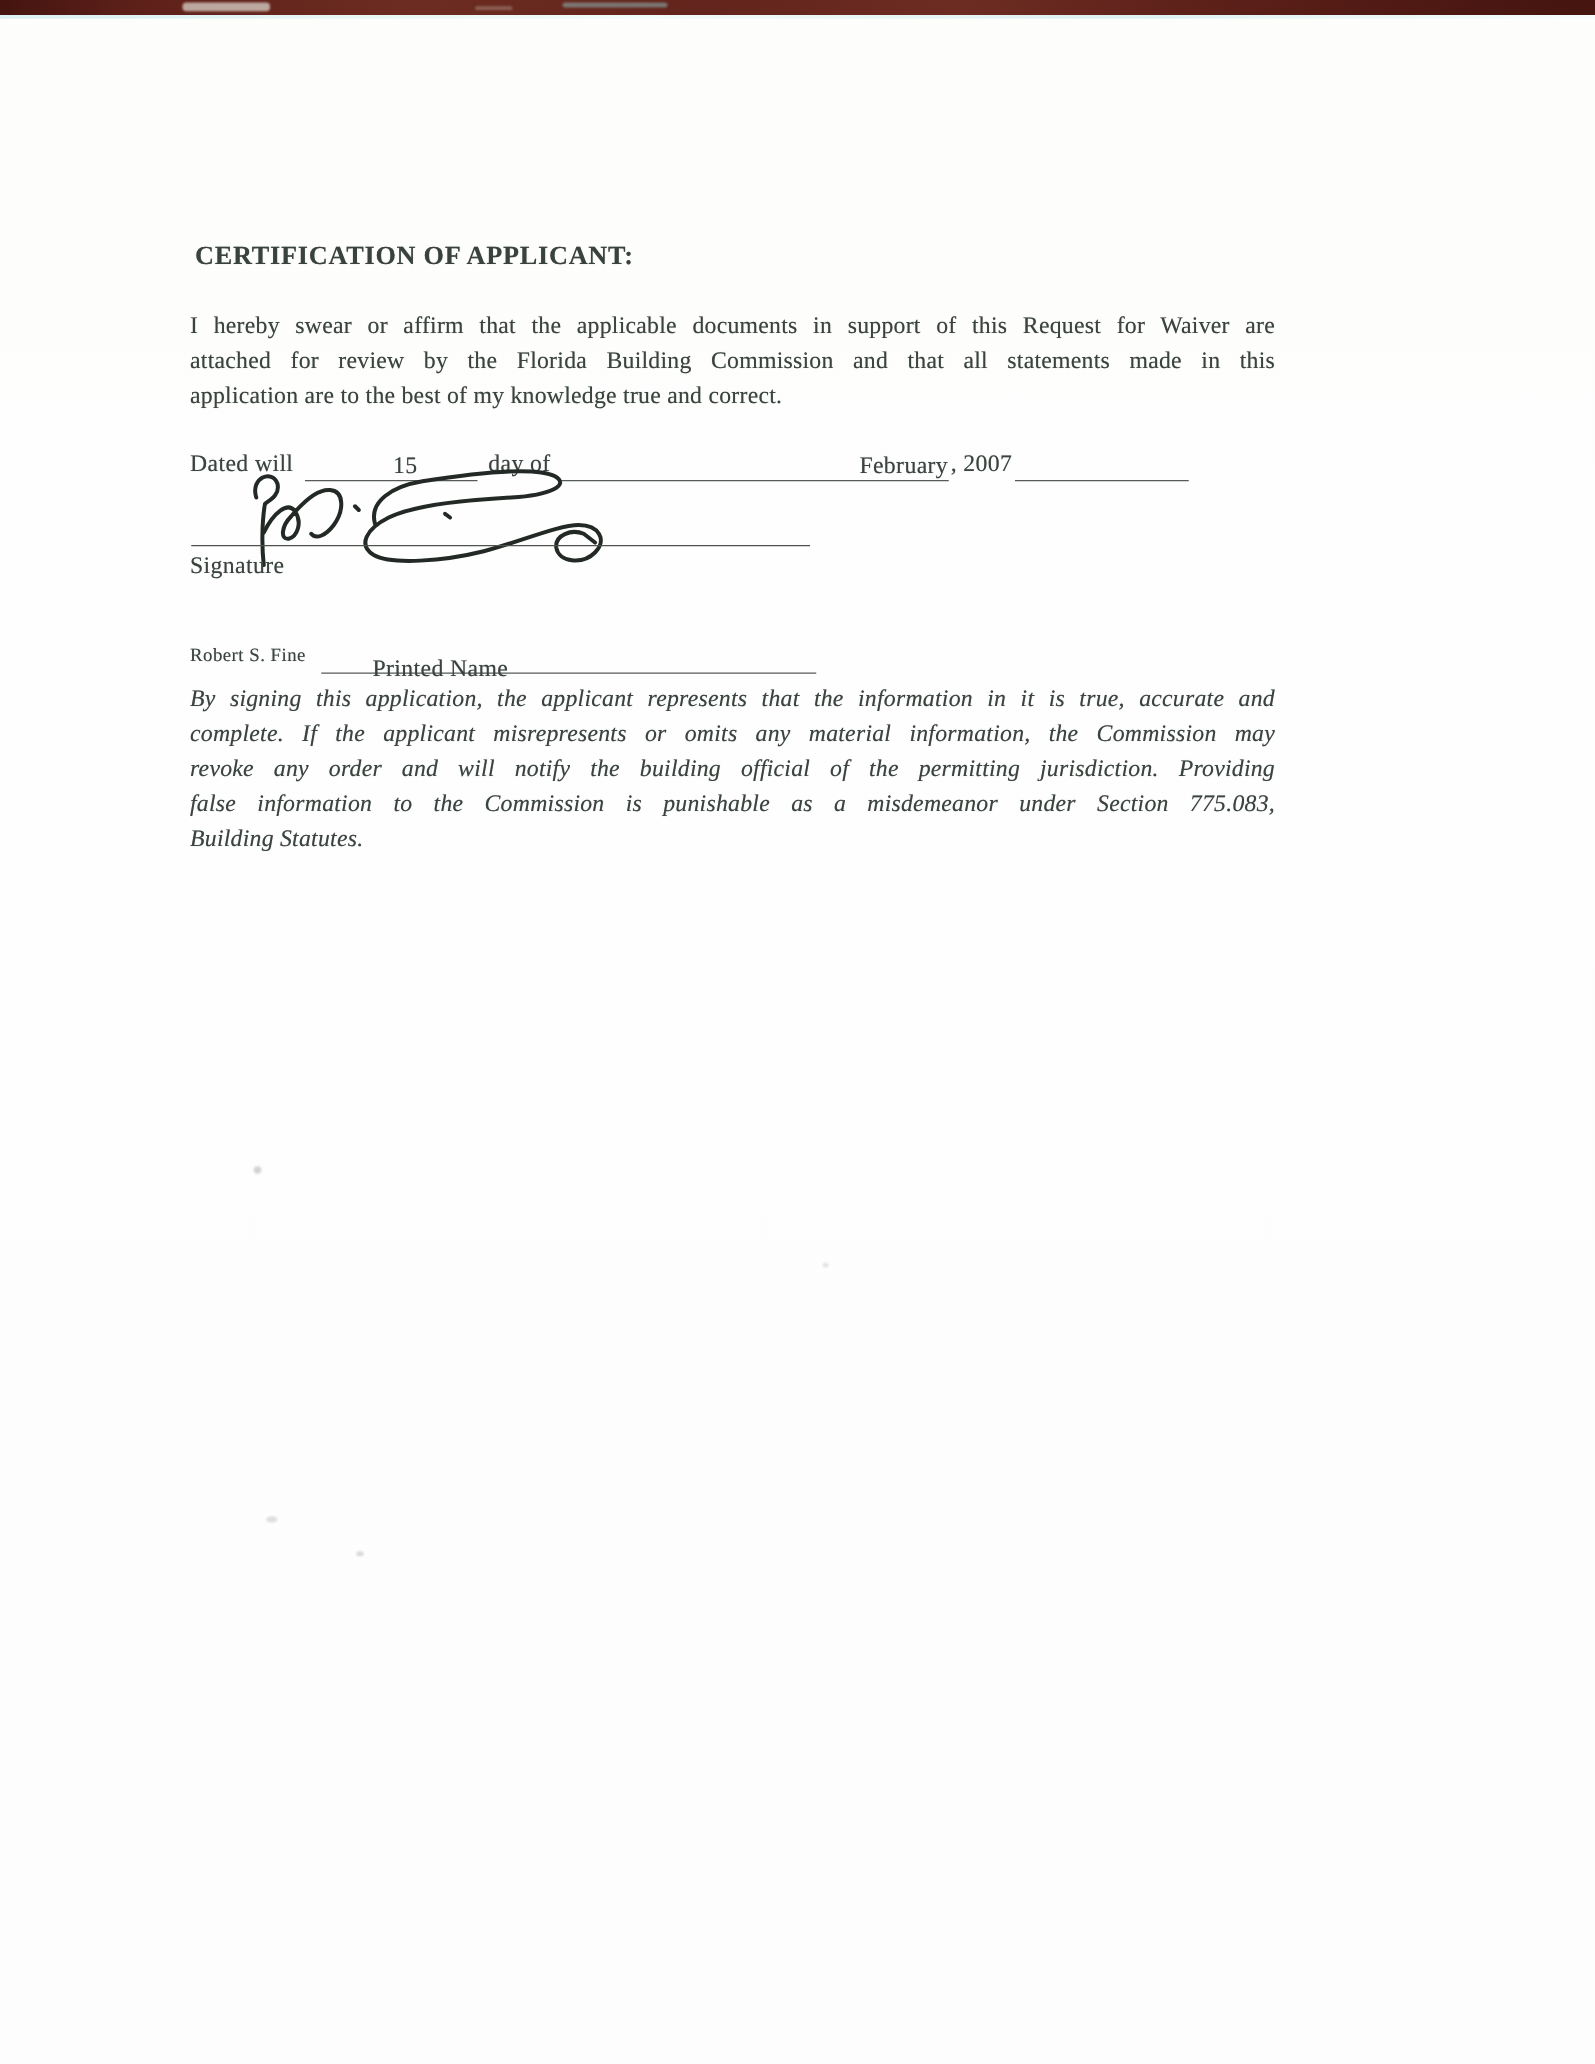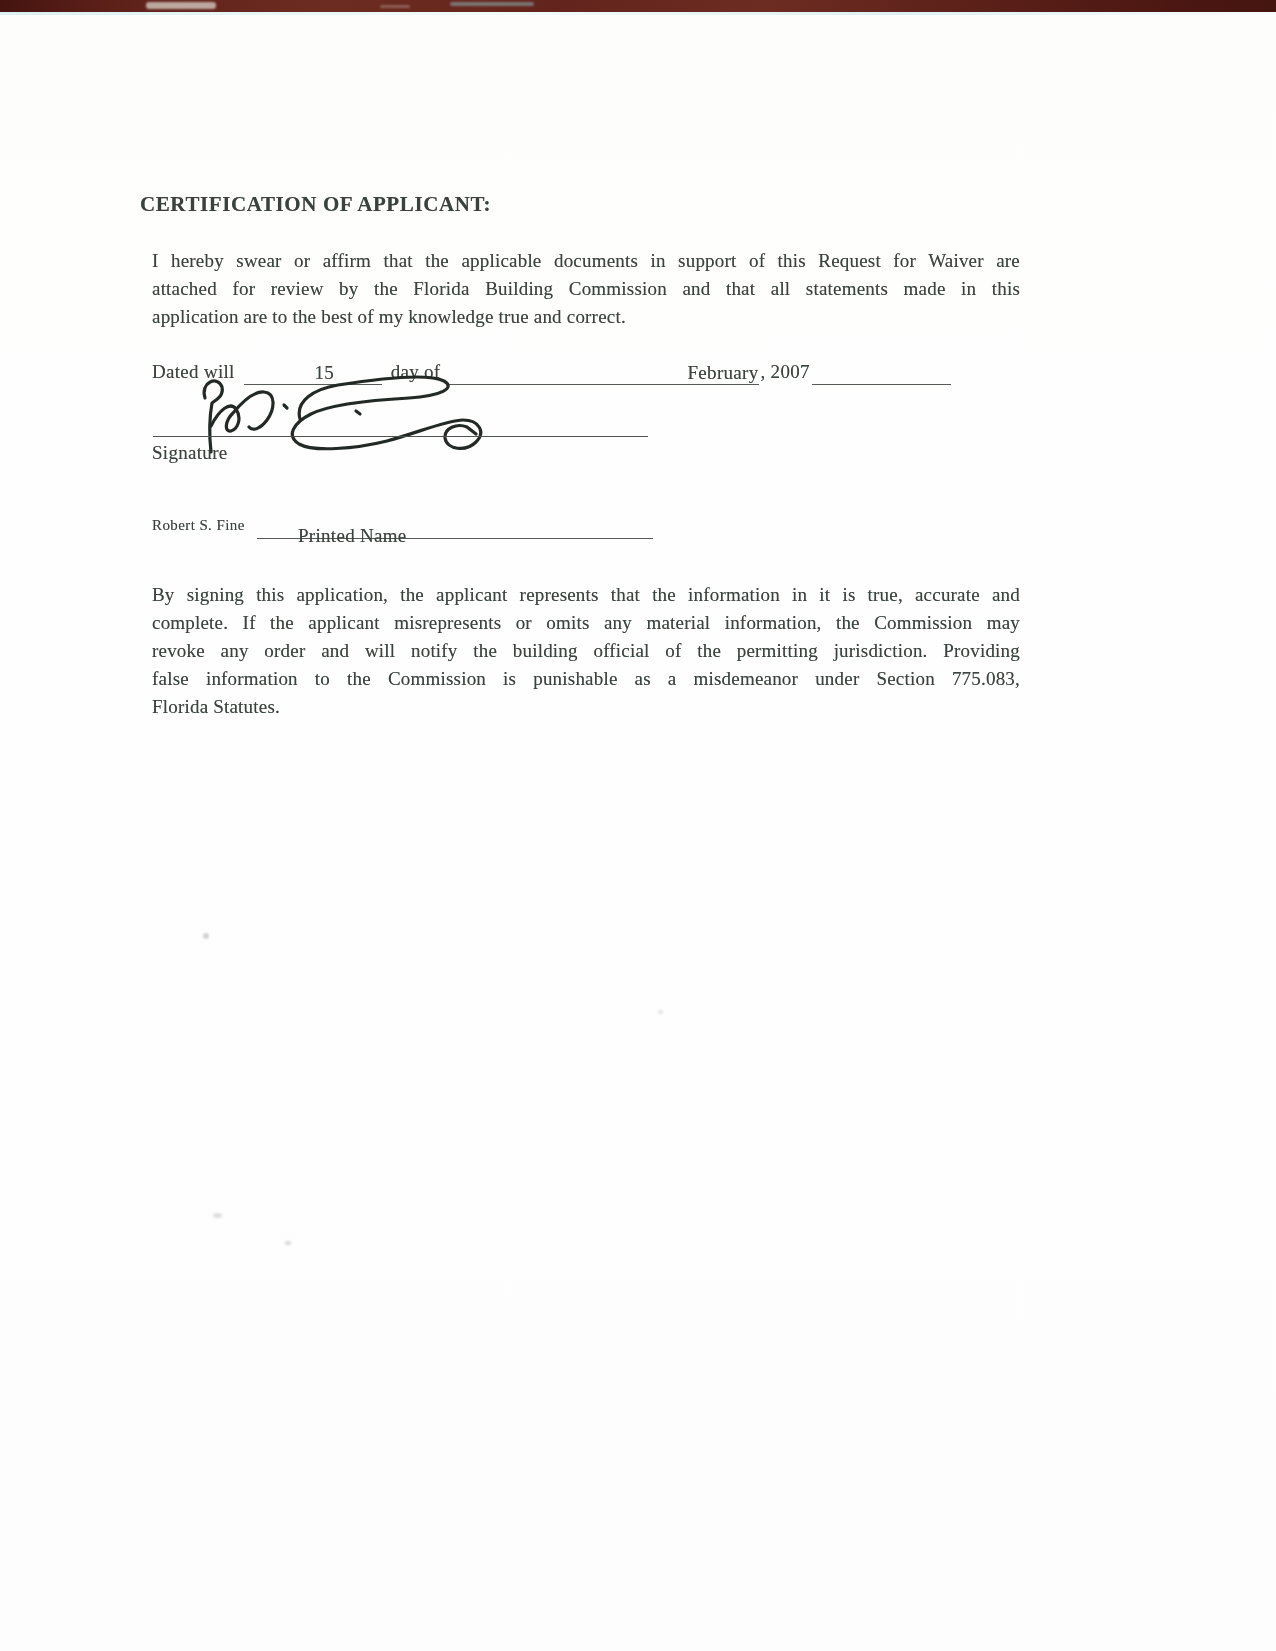--- a/index.html
+++ b/index.html
@@ -29,29 +29,29 @@
     background: linear-gradient(90deg, rgba(190,230,233,.55), rgba(225,245,246,.35) 40%, rgba(190,228,232,.5) 70%, rgba(235,248,249,.3));
   }
   .bar-mark { position: absolute; border-radius: 3px; filter: blur(1px); }
   .bar-mark.m1 { left: 146px; top: 2px; width: 70px; height: 7px; background: rgba(214,205,196,.78); }
   .bar-mark.m2 { left: 450px; top: 2px; width: 84px; height: 4px; background: rgba(150,214,220,.45); }
   .bar-mark.m3 { left: 380px; top: 5px; width: 30px; height: 3px; background: rgba(196,176,164,.4); }
 
   .txt { text-shadow: 0 0 .6px rgba(58,67,62,.5); }
 
   .heading {
-    position: absolute; left: 140px; top: 192px;
+    position: absolute; left: 156px; top: 192px;
     margin: 0; font-size: 21px; font-weight: bold;
     letter-spacing: .6px; color: #39423d;
   }
   .para { position: absolute; left: 152px; width: 868px; font-size: 19px; letter-spacing: .2px; }
   .para .jline { text-align: justify; text-align-last: justify; line-height: 28px; white-space: normal; }
   .para .jline.last { text-align-last: left; }
   .para1 { top: 247px; }
-  .para2 { top: 581px; }
+  .para2 { top: 546px; font-style: italic; }
 
   .dated-line {
     position: absolute; left: 152px; top: 358px;
     font-size: 19px; line-height: 27px; letter-spacing: .3px; white-space: nowrap;
   }
   .blank {
     display: inline-block; vertical-align: bottom;
     border-bottom: 1.7px solid #565b58; height: 26px;
     box-sizing: border-box;
   }
@@ -125,21 +125,21 @@
   <div class="printed-row">
     <span class="txt">Robert S. Fine</span><span class="blank blank-printed"></span>
   </div>
   <div class="printed-label txt">Printed Name</div>
 
   <div class="para para2">
     <div class="jline txt">By signing this application, the applicant represents that the information in it is true, accurate and</div>
     <div class="jline txt">complete. If the applicant misrepresents or omits any material information, the Commission may</div>
     <div class="jline txt">revoke any order and will notify the building official of the permitting jurisdiction. Providing</div>
     <div class="jline txt">false information to the Commission is punishable as a misdemeanor under Section 775.083,</div>
-    <div class="jline last txt">Florida Statutes.</div>
+    <div class="jline last txt">Building Statutes.</div>
   </div>
 
   <span class="speck s1"></span>
   <span class="speck s2"></span>
   <span class="speck s3"></span>
   <span class="speck s4"></span>
 
 </div>
 
 </body></html>

